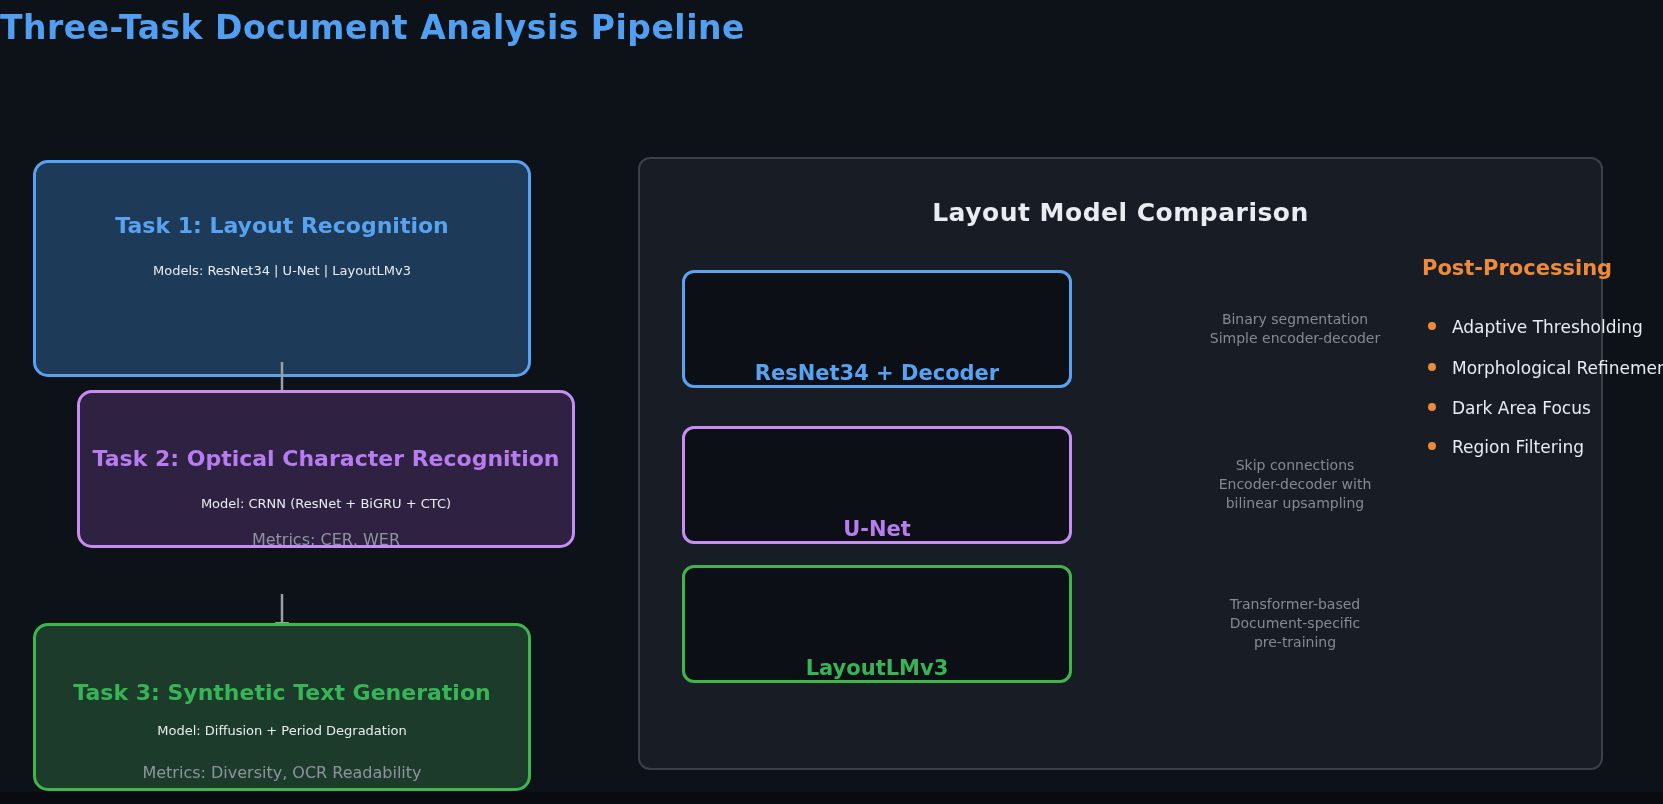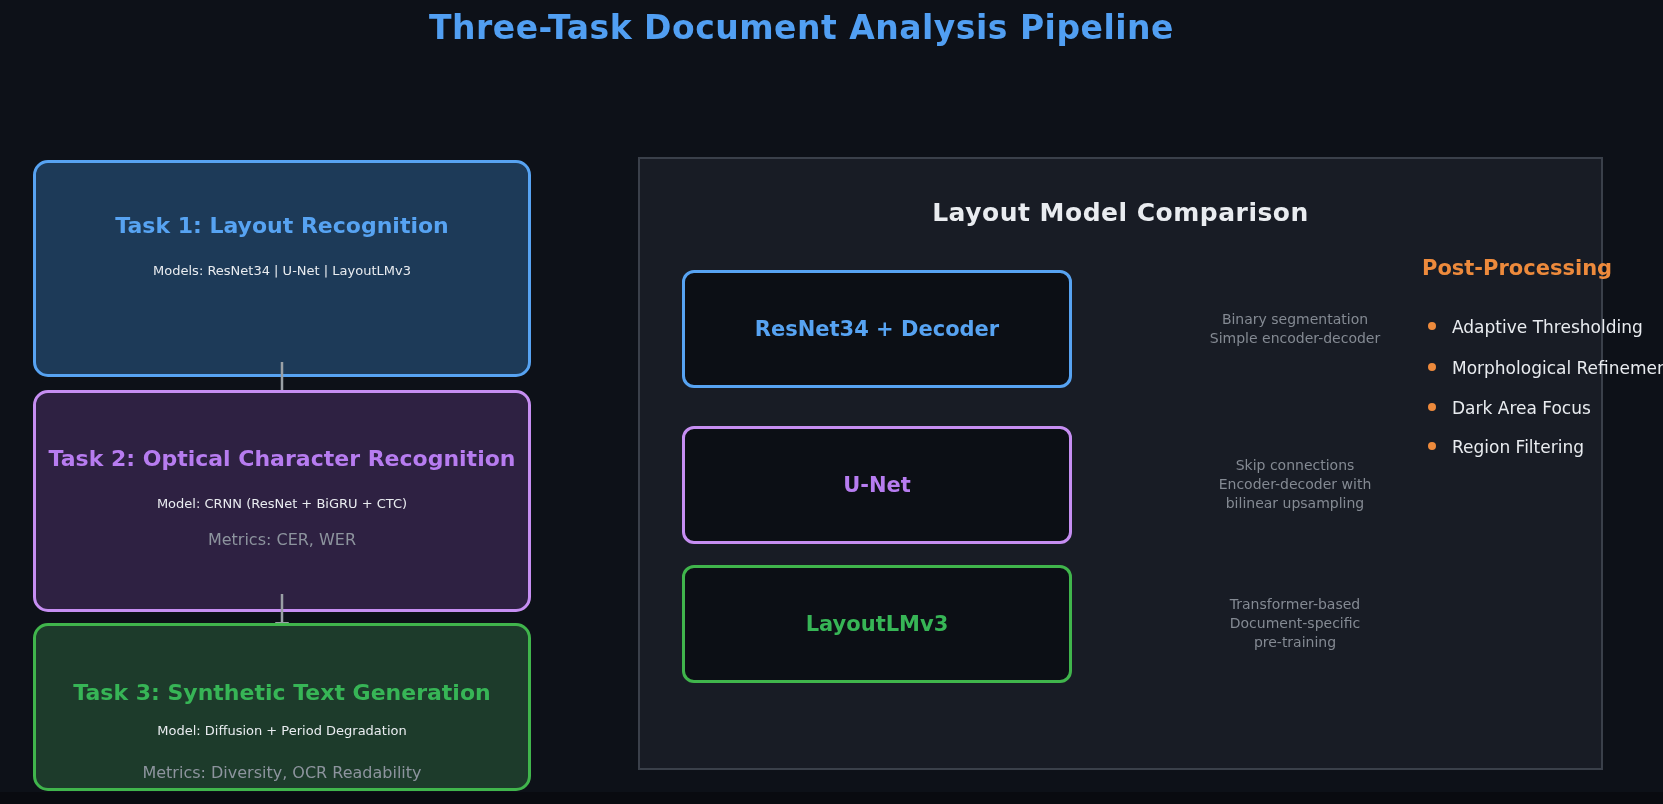--- a/index.html
+++ b/index.html
@@ -3,30 +3,30 @@
 <meta charset="utf-8">
 <style>
   html,body{margin:0;padding:0;background:#0d1118;}
   .canvas{
     position:relative;width:1663px;height:804px;overflow:hidden;
     background:var(--page-bg,#0d1118);
     font-family:"DejaVu Sans",sans-serif;
   }
   .main-title{
     position:absolute;top:8px;left:0;width:1603px;margin:0;
-    text-align:center;font-size:33px;font-weight:bold;
+    font-size:33px;font-weight:bold;
     color:var(--title-blue,#519ff2);letter-spacing:0.5px;
   }
   
   .task{
     position:absolute;left:33px;width:498px;box-sizing:border-box;
     border:3px solid;border-radius:15px;padding-left:8px;
   }
   .task1{top:160px;height:217px;background:var(--task1-bg,#1d3a58);border-color:var(--blue,#57a3f2);}
-  .task2{top:390px;height:222px;background:var(--task2-bg,#2e2142);border-color:var(--purple-border,#c68ef2);}
+  .task2{top:390px;height:158px;background:var(--task2-bg,#2e2142);border-color:var(--purple-border,#c68ef2);margin-left:44px;}
   .task3{top:623px;height:168px;background:var(--task3-bg,#1d3b2b);border-color:var(--green-border,#40b54c);}
   .task div{position:absolute;left:0;right:0;text-align:center;}
   .task-title{font-weight:bold;font-size:22px;}
   .task1 .task-title{top:50px;color:var(--blue,#57a3f2);}
   .task2 .task-title{top:53px;color:var(--purple-text,#b77cf0);}
   .task3 .task-title{top:54px;color:var(--green-text,#37b556);}
   .task-model{font-size:13px;color:var(--text-white,#e9ecf0);}
   .task1 .task-model{top:100px;}
   .task2 .task-model{top:103px;}
   .task3 .task-model{top:97px;}
@@ -37,30 +37,30 @@
   
   .arrow{position:absolute;left:273px;width:18px;height:42px;overflow:visible;}
   .arrow1{top:362px;}
   .arrow2{top:594px;}
   .arrow line{stroke:var(--arrow-gray,#9aa0a5);stroke-width:2.5;}
   .arrow polygon{fill:var(--arrow-gray,#9aa0a5);}
   
   .panel{
     position:absolute;left:638px;top:157px;width:965px;height:613px;box-sizing:border-box;
     background:var(--panel-bg,#181c25);
-    border:2px solid var(--panel-border,#3a404a);border-radius:0;
+    border:2px solid var(--panel-border,#3a404a);border-radius:12px;
   }
   .panel-title{
     position:absolute;top:39px;left:0;right:0;text-align:center;
     font-size:25px;font-weight:bold;color:var(--text-white,#e9ecf0);letter-spacing:0.5px;
   }
   .model-box{
     position:absolute;left:42px;width:390px;height:118px;box-sizing:border-box;
     background:var(--model-box-bg,#0c0f15);border:3px solid;border-radius:12px;
-    display:flex;align-items:center;justify-content:center;
+    display:flex;align-items:flex-end;justify-content:center;
     font-size:21px;font-weight:bold;
   }
   .mb1{top:111px;border-color:var(--blue,#57a3f2);color:var(--blue,#57a3f2);}
   .mb2{top:267px;border-color:var(--purple-border,#c68ef2);color:var(--purple-text,#b77cf0);}
   .mb3{top:406px;border-color:var(--green-border,#40b54c);color:var(--green-text,#37b556);}
   .model-desc{
     position:absolute;left:515px;width:280px;text-align:center;
     font-size:14px;line-height:19px;color:var(--desc-gray,#848a93);white-space:pre-line;
   }
   .d1{top:151px;}

